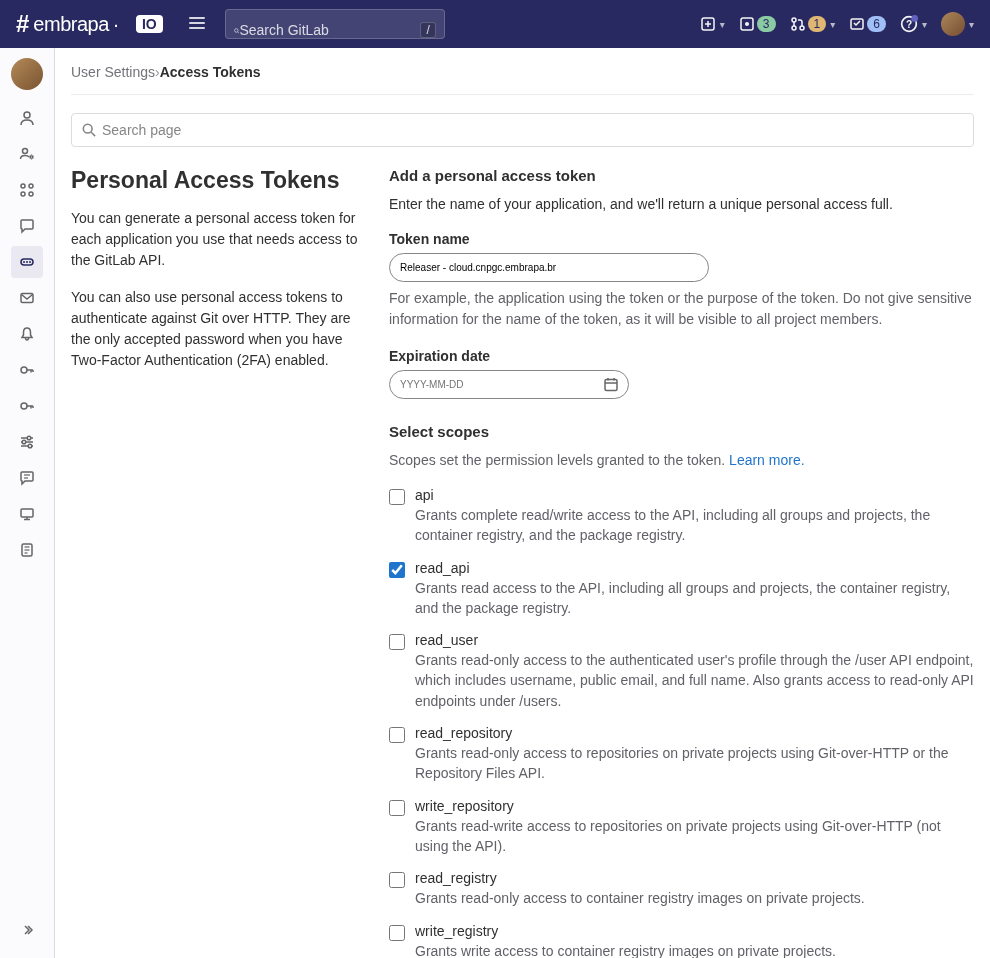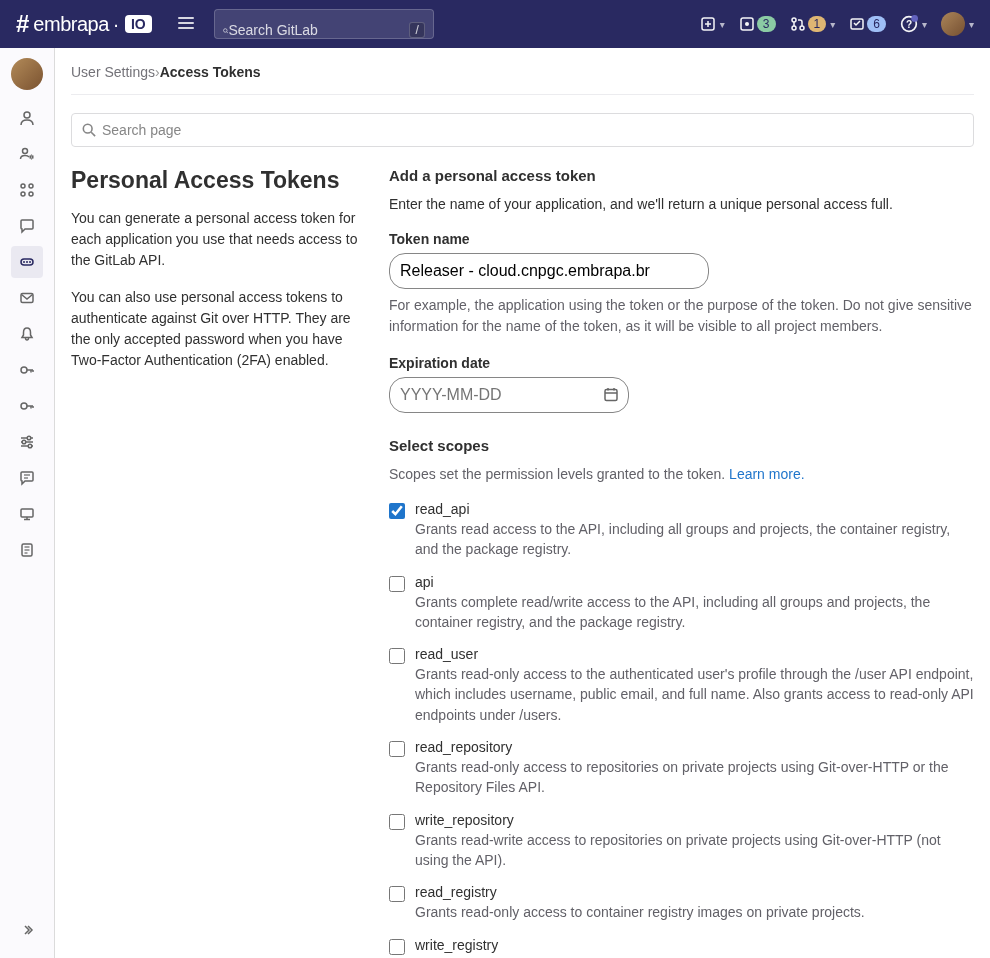--- a/index.html
+++ b/index.html
@@ -3,21 +3,21 @@
 <meta charset="utf-8">
 <style>
   * { box-sizing: border-box; margin: 0; padding: 0; }
   body { font-family: -apple-system, BlinkMacSystemFont, "Segoe UI", Helvetica, Arial, sans-serif; font-size: 14px; color: #303030; background: #fff; }
   
   
   .topbar { background: #292961; height: 48px; display: flex; align-items: center; padding: 0 16px; gap: 8px; color: #fff; }
   .logo { display: flex; align-items: center; gap: 4px; font-size: 20px; color: #fff; }
   .hash { font-size: 24px; font-weight: bold; }
   .logo-text { font-size: 20px; letter-spacing: -0.5px; }
-  .logo-badge { background: #fff; color: #292961; font-weight: bold; font-size: 14px; padding: 1px 6px; border-radius: 4px; margin-left: 2px; }
+  .logo-badge { background: #fff; color: #292961; font-weight: bold; font-size: 14px; padding: 1px 6px; border-radius: 4px; margin-left: 13px; }
   .hamburger { margin-left: 18px; cursor: pointer; opacity: 0.9; }
   .search-box { background: rgba(255,255,255,0.12); border-radius: 4px; height: 30px; display: flex; align-items: flex-end; padding: 0 8px; margin-left: 12px; width: 220px; border: 1px solid rgba(255,255,255,0.2); }
   .search-box input { background: transparent; border: none; color: #fff; outline: none; flex: 1; font-size: 14px; }
   .search-box input::placeholder { color: rgba(255,255,255,0.8); }
   .search-kbd { background: rgba(0,0,0,0.2); border-radius: 3px; padding: 0 5px; font-size: 12px; color: rgba(255,255,255,0.8); border: 1px solid rgba(255,255,255,0.2); }
   .topbar-spacer { flex: 1; }
   .topbar-right { display: flex; align-items: center; gap: 14px; }
   .top-icon { display: flex; align-items: center; gap: 2px; cursor: pointer; opacity: 0.95; }
   .top-icon svg { fill: #fff; }
   .badge { font-size: 12px; padding: 1px 6px; border-radius: 8px; color: #292961; font-weight: 500; }
@@ -50,21 +50,21 @@
   .col-left { width: 290px; flex-shrink: 0; }
   .col-right { flex: 1; }
   
   h1 { font-size: 23px; font-weight: 600; margin-bottom: 14px; color: #303030; }
   .col-left p { font-size: 14px; line-height: 1.5; color: #303030; margin-bottom: 16px; }
   
   .section-title { font-weight: 600; font-size: 15px; margin-bottom: 10px; }
   .section-desc { font-size: 14px; margin-bottom: 16px; line-height: 1.5; }
   
   label.field-label { display: block; font-weight: 600; margin-bottom: 6px; font-size: 14px; }
-  .text-input { width: 320px; padding: 8px 10px; border: 1px solid #868686; border-radius: 16px; font-size: 16px; margin-bottom: 6px; }
+  .text-input { width: 320px; padding: 8px 10px; border: 1px solid #868686; border-radius: 16px; font-size: 10px; margin-bottom: 6px; }
   .date-wrap { position: relative; display: inline-block; }
   .date-wrap .cal-icon { position: absolute; right: 10px; top: 50%; transform: translateY(-60%); color: #666; pointer-events:none; }
   .text-input.date { width: 240px; }
   .help { font-size: 14px; color: #626168; line-height: 1.5; margin-bottom: 18px; }
   .help.smallgap { margin-bottom: 16px; }
   
   .scopes { margin-top: 6px; }
   .scope { display: flex; align-items: flex-start; gap: 10px; margin-bottom: 14px; }
   .scope input[type=checkbox] { width: 16px; height: 16px; margin-top: 2px; accent-color: #1f75cb; cursor: pointer; flex-shrink:0; }
   .scope-body { flex: 1; }
@@ -294,36 +294,36 @@
         </div>
         <div style="height:18px"></div>
 
         <div class="section-title">Select scopes</div>
         <div class="help smallgap">
           <span>Scopes set the permission levels granted to the token. </span><a href="#" class="link">Learn more.</a>
         </div>
 
         <div class="scopes" id="scopes-container">
             <div class="scope">
+              <input type="checkbox" style="">
+              <div class="scope-body">
+                <div class="scope-name">api</div>
+                <div class="scope-desc">Grants complete read/write access to the API, including all groups and projects, the container registry, and the package registry.</div>
+              </div>
+            </div>
+            <div class="scope">
               <input type="checkbox" checked="" style="">
               <div class="scope-body">
                 <div class="scope-name">read_api</div>
                 <div class="scope-desc">Grants read access to the API, including all groups and projects, the container registry, and the package registry.</div>
               </div>
             </div>
             <div class="scope">
               <input type="checkbox" style="">
               <div class="scope-body">
-                <div class="scope-name">api</div>
-                <div class="scope-desc">Grants complete read/write access to the API, including all groups and projects, the container registry, and the package registry.</div>
-              </div>
-            </div>
-            <div class="scope">
-              <input type="checkbox" style="">
-              <div class="scope-body">
                 <div class="scope-name">read_user</div>
                 <div class="scope-desc">Grants read-only access to the authenticated user's profile through the /user API endpoint, which includes username, public email, and full name. Also grants access to read-only API endpoints under /users.</div>
               </div>
             </div>
             <div class="scope">
               <input type="checkbox" style="">
               <div class="scope-body">
                 <div class="scope-name">read_repository</div>
                 <div class="scope-desc">Grants read-only access to repositories on private projects using Git-over-HTTP or the Repository Files API.</div>
               </div>

